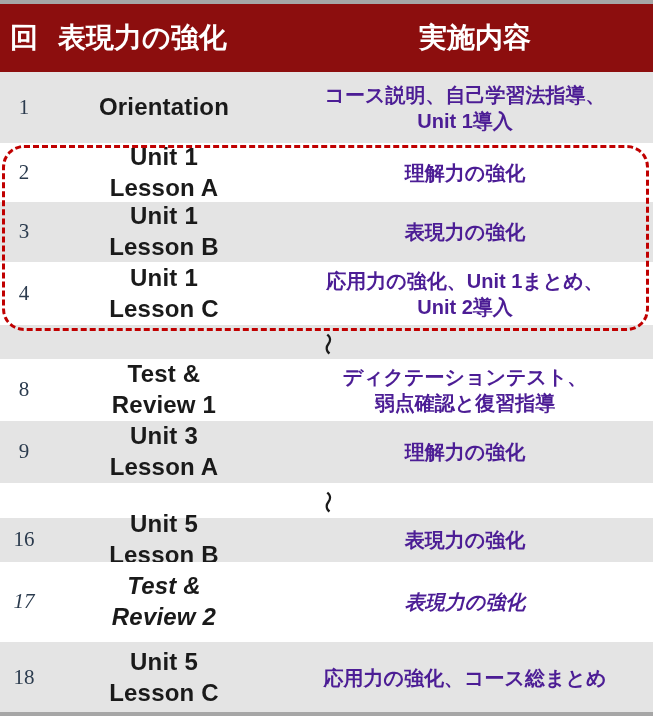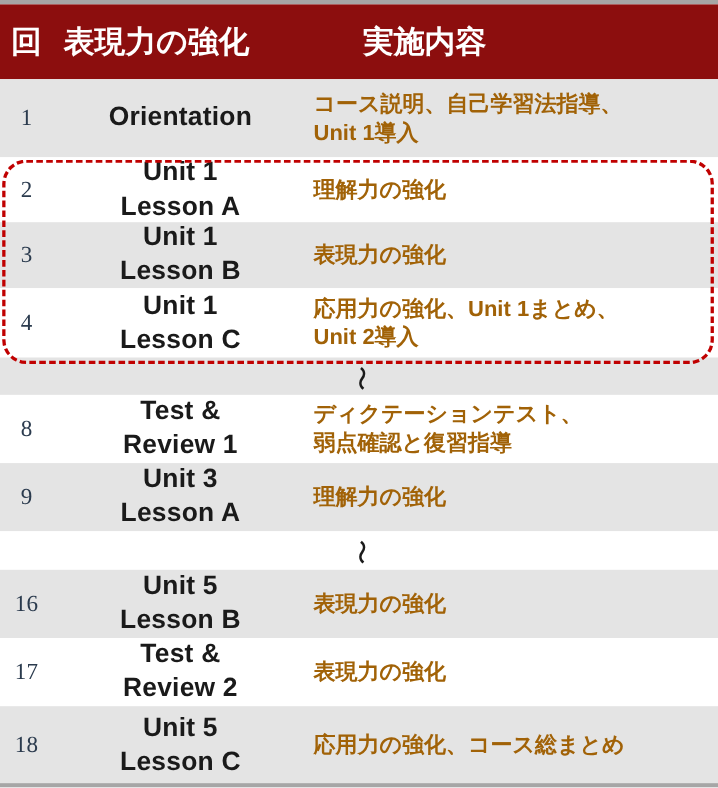--- a/index.html
+++ b/index.html
@@ -53,20 +53,21 @@
     font-size: 28px;
     font-weight: bold;
   }
   .hdr-content {
     position: absolute;
     left: 330px;
     top: 0;
     width: 290px;
     height: 68px;
     line-height: 68px;
+    text-align: center;
     color: #ffffff;
     font-size: 28px;
     font-weight: bold;
   }
 
   
   .table-body {
     position: absolute;
     left: 0;
     top: 72px;
@@ -100,22 +101,22 @@
     color: #1A1A1A;
     font-size: 24px;
     font-weight: bold;
     line-height: 1.28;
     letter-spacing: 0.2px;
   }
   .cell-content {
     flex: 1 1 auto;
     padding-left: 5px;
     padding-right: 8px;
-    text-align: left;
-    color: #a16207;
+    text-align: center;
+    color: #4c1d95;
     font-size: 20px;
     font-weight: bold;
     line-height: 1.3;
   }
 
   
   .row-sep {
     position: relative;
     width: 653px;
     height: 38px;
@@ -216,26 +217,26 @@
         <div class="cell-content">ディクテーションテスト、<br>弱点確認と復習指導</div>
       </div>
       <div class="row shade" style="height: 62px;">
         <div class="cell-no">9</div>
         <div class="cell-theme">Unit 3<br>Lesson A</div>
         <div class="cell-content">理解力の強化</div>
       </div>
       <div class="row-sep plain" style="height: 35px;">
         <div class="sep-mark"><span>〜</span></div>
       </div>
-      <div class="row shade" style="height: 62px;">
+      <div class="row shade" style="height: 44px;">
         <div class="cell-no">16</div>
         <div class="cell-theme">Unit 5<br>Lesson B</div>
         <div class="cell-content">表現力の強化</div>
       </div>
-      <div class="row plain" style="height: 62px;">
+      <div class="row plain" style="height: 80px; font-style: italic;">
         <div class="cell-no">17</div>
         <div class="cell-theme">Test &amp;<br>Review 2</div>
         <div class="cell-content">表現力の強化</div>
       </div>
       <div class="row shade" style="height: 72px;">
         <div class="cell-no">18</div>
         <div class="cell-theme">Unit 5<br>Lesson C</div>
         <div class="cell-content">応用力の強化、コース総まとめ</div>
       </div>
     </div>

